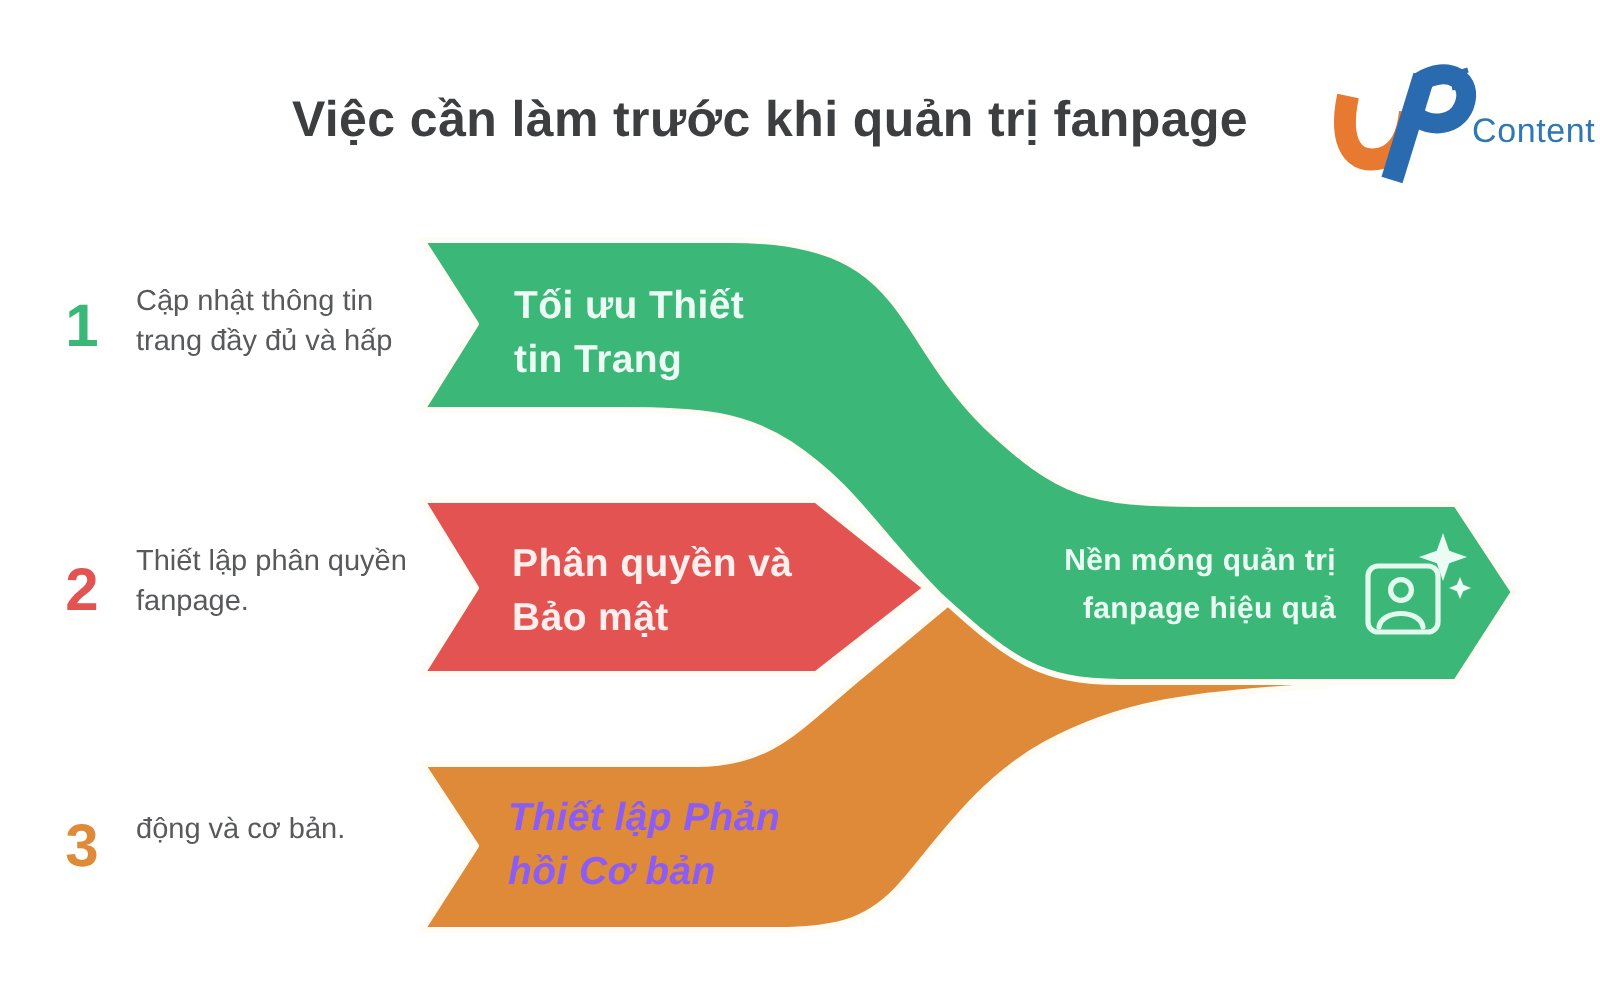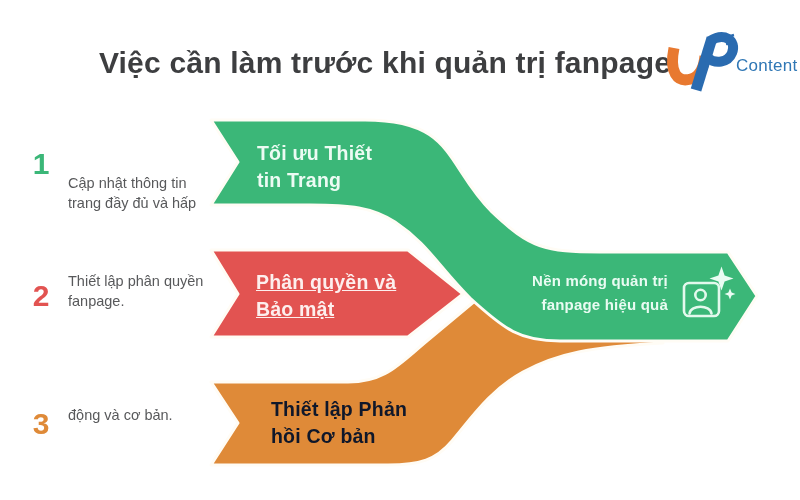--- a/index.html
+++ b/index.html
@@ -4,49 +4,49 @@
 <style>
   html,body{margin:0;padding:0;background:#ffffff;}
   .canvas{
     position:relative;width:800px;height:500px;background:#ffffff;overflow:hidden;
     font-family:"Liberation Sans","DejaVu Sans",sans-serif;
   }
   .layer{position:absolute;left:0;top:0;}
   
   .title{
     position:absolute;left:0;top:46px;width:770px;text-align:center;
-    font-size:30px;font-weight:bold;color:#3d3e40;letter-spacing:.2px;
+    font-size:25px;font-weight:bold;color:#3d3e40;letter-spacing:.2px;
   }
   
   .logo{position:absolute;left:660px;top:26px;width:130px;height:70px;}
   .logo-text{
     position:absolute;left:76px;top:30px;font-size:17px;color:#2f77b5;
     letter-spacing:.3px;
   }
   
   .step-number{
     position:absolute;left:26px;width:30px;text-align:center;
     font-size:30px;font-weight:bold;line-height:30px;
   }
   .n1{top:149px;color:#3bb778;}
   .n2{top:281px;color:#e25351;}
   .n3{top:409px;color:#df8a38;}
   .step-desc{
     position:absolute;left:68px;width:142px;
     font-size:14.5px;line-height:19.5px;color:#58595b;
   }
-  .d1{top:142px;margin-top:32px;} .d2{top:272px;} .d3{top:406px;}
+  .d1{top:142px;} .d2{top:272px;} .d3{top:406px;}
   
   .band-label{
     position:absolute;font-size:19.5px;font-weight:bold;line-height:27px;
     letter-spacing:.2px;
   }
   .bl1{left:257px;top:140px;color:#ecfbf3;}
-  .bl2{left:256px;top:269px;color:#fdefee;text-decoration:underline;}
-  .bl3{left:271px;top:396px;color:#0f172a;}
+  .bl2{left:256px;top:269px;color:#fdefee;}
+  .bl3{left:254px;top:396px;color:#8b5cf6;font-style:italic;}
   .bl-main{
     right:132px;top:269px;width:270px;text-align:right;color:#e9fbf2;
     font-size:15px;line-height:24px;
   }
 </style>
 </head>
 <body>
 
 <div class="canvas">
 

